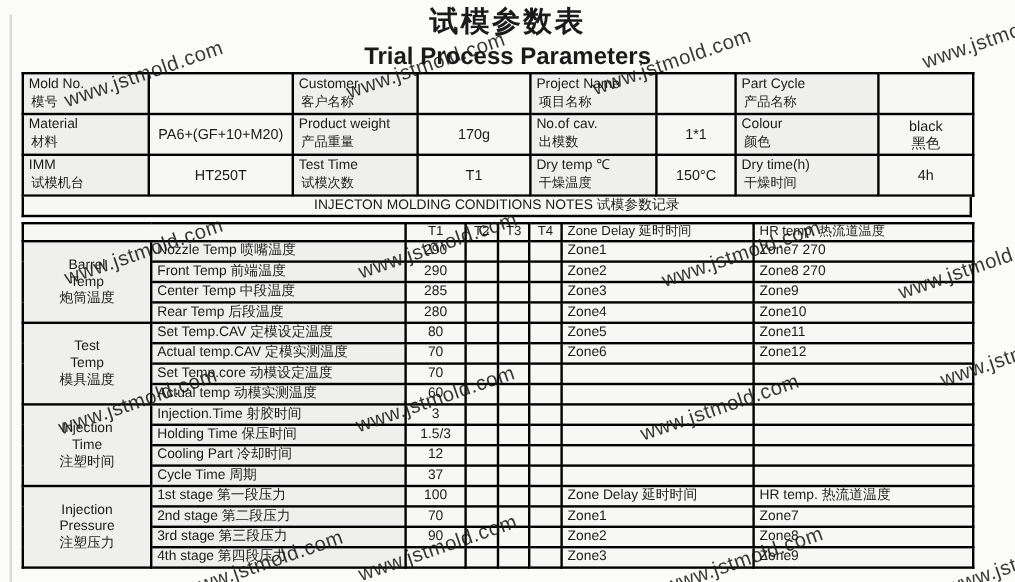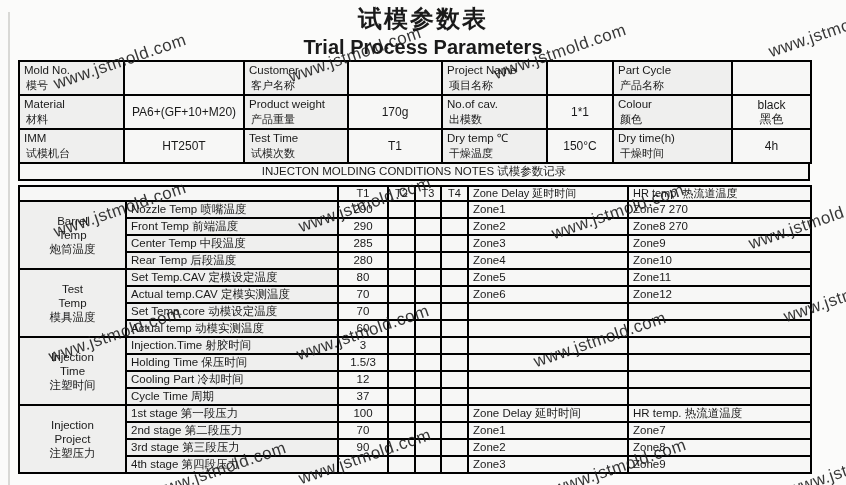--- a/index.html
+++ b/index.html
@@ -319,21 +319,21 @@
           <td class="tval">37</td>
           <td class="tval"></td>
           <td class="tval"></td>
           <td class="tval"></td>
           <td></td>
           <td></td>
         </tr>
         <tr>
           <td class="sec" rowspan="4">
             <div>Injection</div>
-            <div>Project</div>
+            <div>Pressure</div>
             <div>注塑压力</div>
           </td>
           <td class="param">1st stage 第一段压力</td>
           <td class="tval">100</td>
           <td class="tval"></td>
           <td class="tval"></td>
           <td class="tval"></td>
           <td class="zhead">Zone Delay 延时时间</td>
           <td class="zhead">HR temp. 热流道温度</td>
         </tr>

